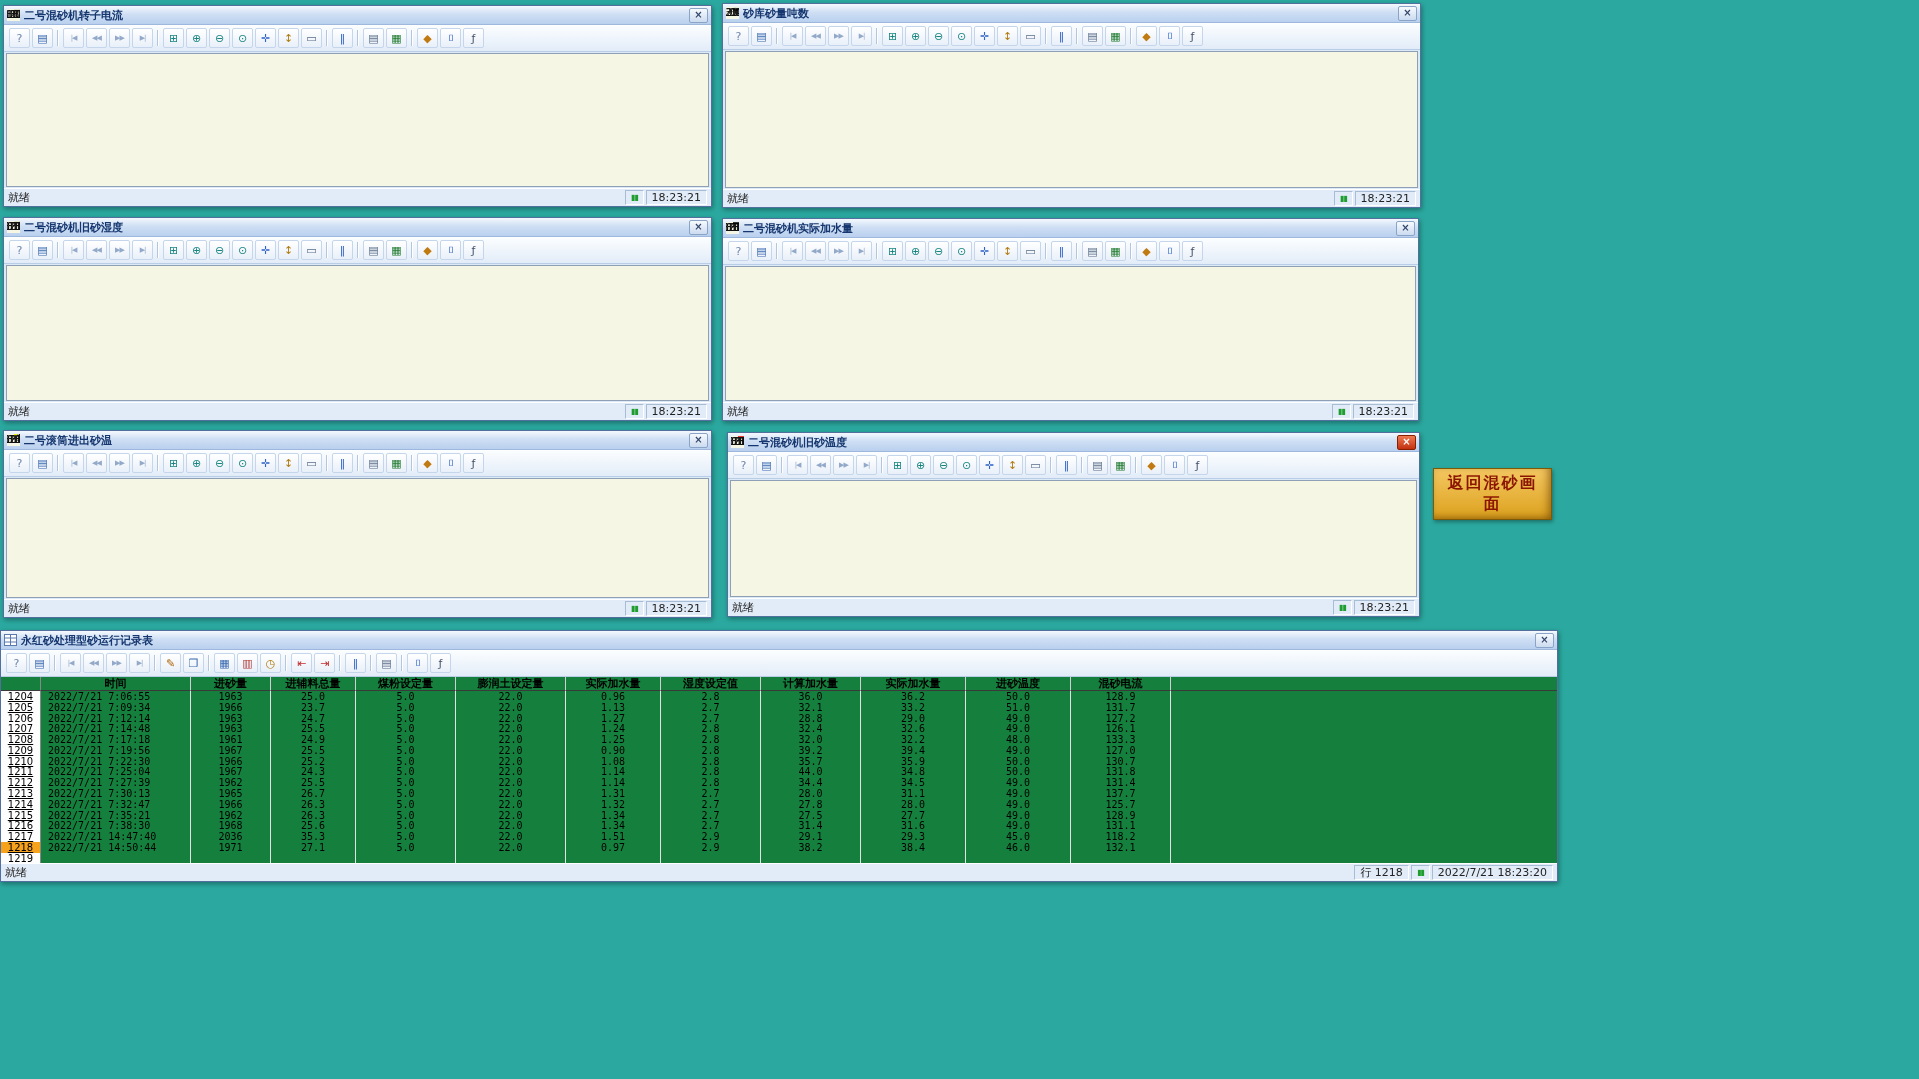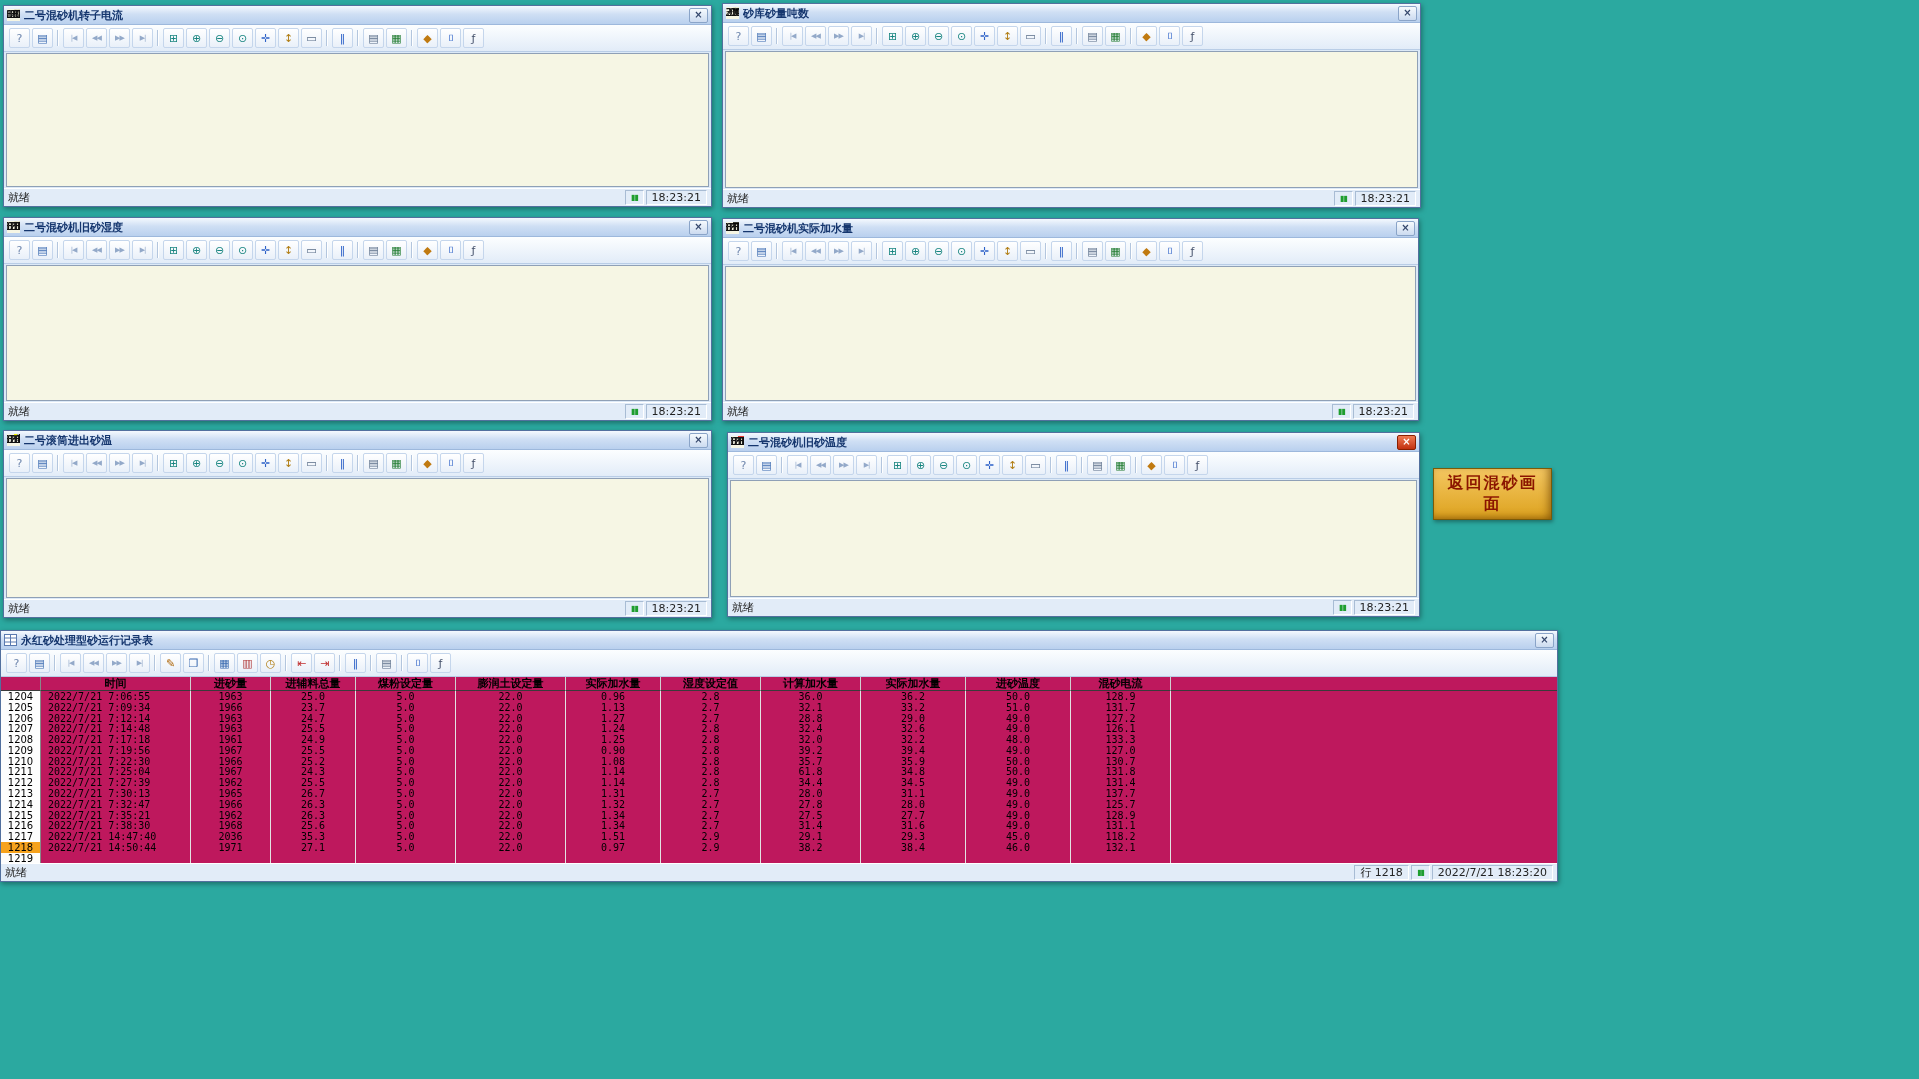--- a/index.html
+++ b/index.html
@@ -26,29 +26,29 @@
   .tsep{width:1px;height:16px;background:#b3c6de;border-right:1px solid #fff;margin:0 2px;}
   .chart-area{flex:1;margin:1px 2px;border:1px solid #8fa0b6;position:relative;background:#f6f6e4;overflow:hidden;}
   .chart-area svg{display:block;}
   .statusbar{height:17px;flex:0 0 17px;display:flex;align-items:center;padding:0 4px;gap:3px;
              background:#e2ecf8;border-top:1px solid #ffffff;font-size:11px;color:#222;}
   .status-right{margin-left:auto;display:flex;gap:2px;align-items:center;}
   .status-cell{height:13px;display:flex;align-items:center;padding:0 5px;font-size:11px;
                border:1px solid;border-color:#a8bcd4 #ffffff #ffffff #a8bcd4;}
   .status-chart-icon{font-size:8px;line-height:1;letter-spacing:-1px;}
   
-  .table-body{flex:1;background:#be185d;overflow:hidden;}
+  .table-body{flex:1;background:#15803d;overflow:hidden;}
   #record-grid{display:grid;}
   #record-grid .th{font-size:11px;font-weight:bold;color:#000;text-align:center;
                    border-bottom:1px solid #3a3a3a;border-right:1px solid #d0d0d0;
                    display:flex;align-items:center;justify-content:center;white-space:nowrap;overflow:hidden;}
   #record-grid .th.corner{border-right:1px solid #888;}
   #record-grid .th.fill{border-right:none;}
   #record-grid .rn{font-size:10px;color:#000;text-align:center;border-right:1px solid #888;
-                   display:flex;align-items:center;justify-content:center;background:#fdfdfd;cursor:pointer;}
+                   display:flex;align-items:center;justify-content:center;background:#fdfdfd;cursor:pointer;text-decoration:underline;}
   #record-grid .rn.hl{background:#f6a21d;text-align:center;}
   #record-grid .td{font-family:"DejaVu Sans Mono","Liberation Mono",monospace;font-size:10px;color:#000;
                    display:flex;align-items:center;justify-content:center;white-space:nowrap;overflow:hidden;
                    border-right:1px solid #e2e2e2;}
   #record-grid .td.tdl{justify-content:flex-start;padding-left:7px;}
   #record-grid .td.fill{border-right:none;}
   
   #return-btn{position:absolute;left:1433px;top:468px;width:119px;height:52px;
               background:linear-gradient(180deg,#f4c761,#dda21e);
               border:1px solid #7a5a08;border-radius:0;
@@ -1107,21 +1107,21 @@
           <div class="td">130.7</div>
           <div class="td fill"></div>
           <div class="rn">1211</div>
           <div class="td tdl">2022/7/21 7:25:04</div>
           <div class="td">1967</div>
           <div class="td">24.3</div>
           <div class="td">5.0</div>
           <div class="td">22.0</div>
           <div class="td">1.14</div>
           <div class="td">2.8</div>
-          <div class="td">61.8</div>
+          <div class="td">44.0</div>
           <div class="td">34.8</div>
           <div class="td">50.0</div>
           <div class="td">131.8</div>
           <div class="td fill"></div>
           <div class="rn">1212</div>
           <div class="td tdl">2022/7/21 7:27:39</div>
           <div class="td">1962</div>
           <div class="td">25.5</div>
           <div class="td">5.0</div>
           <div class="td">22.0</div>

